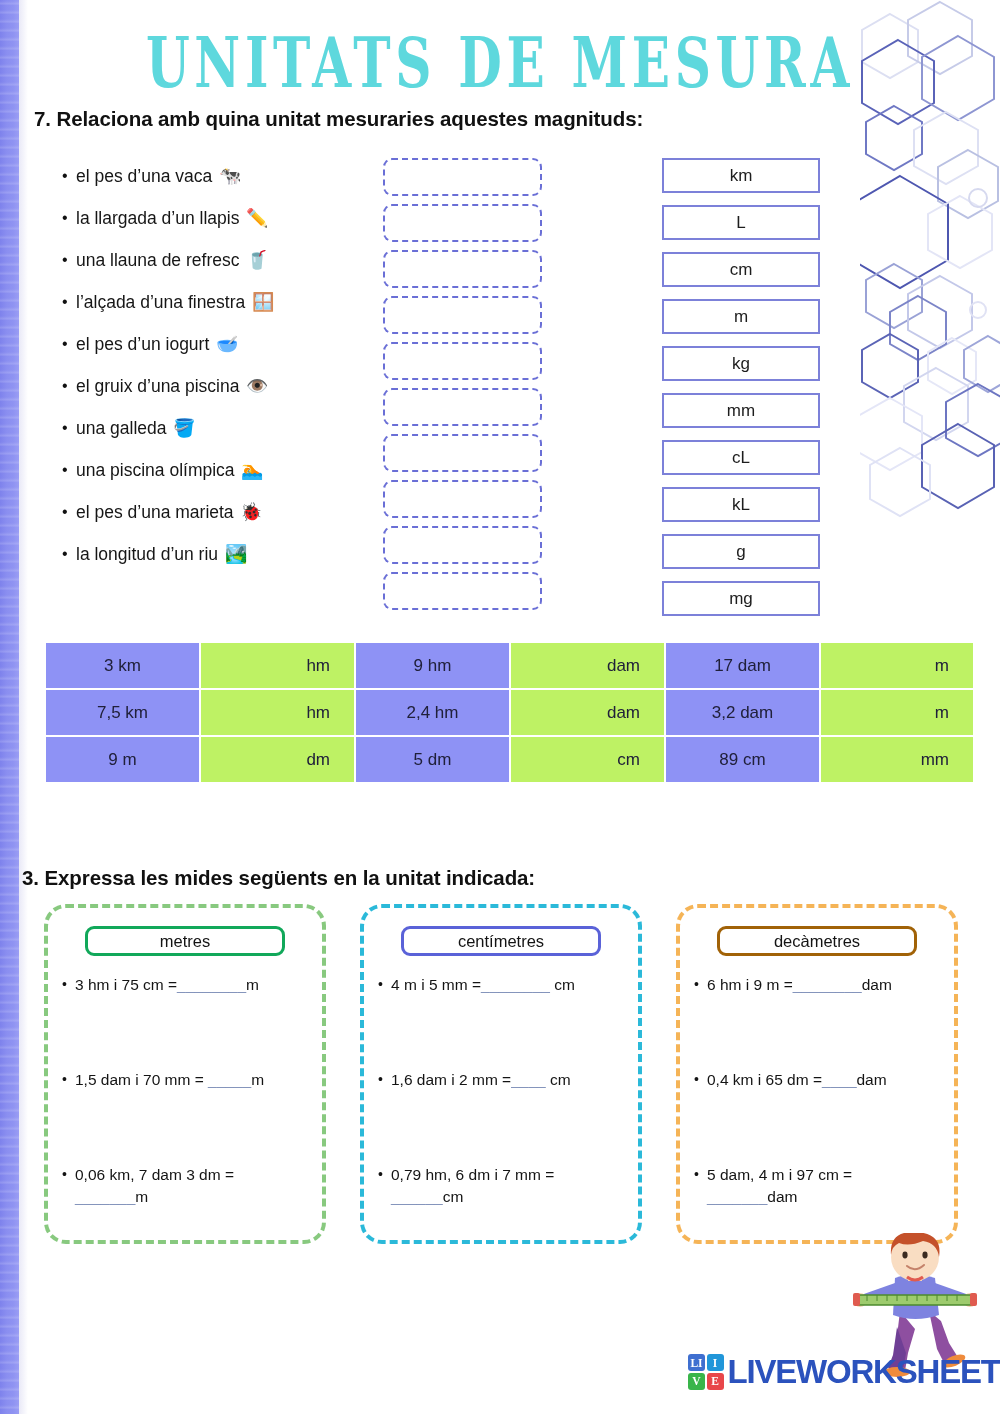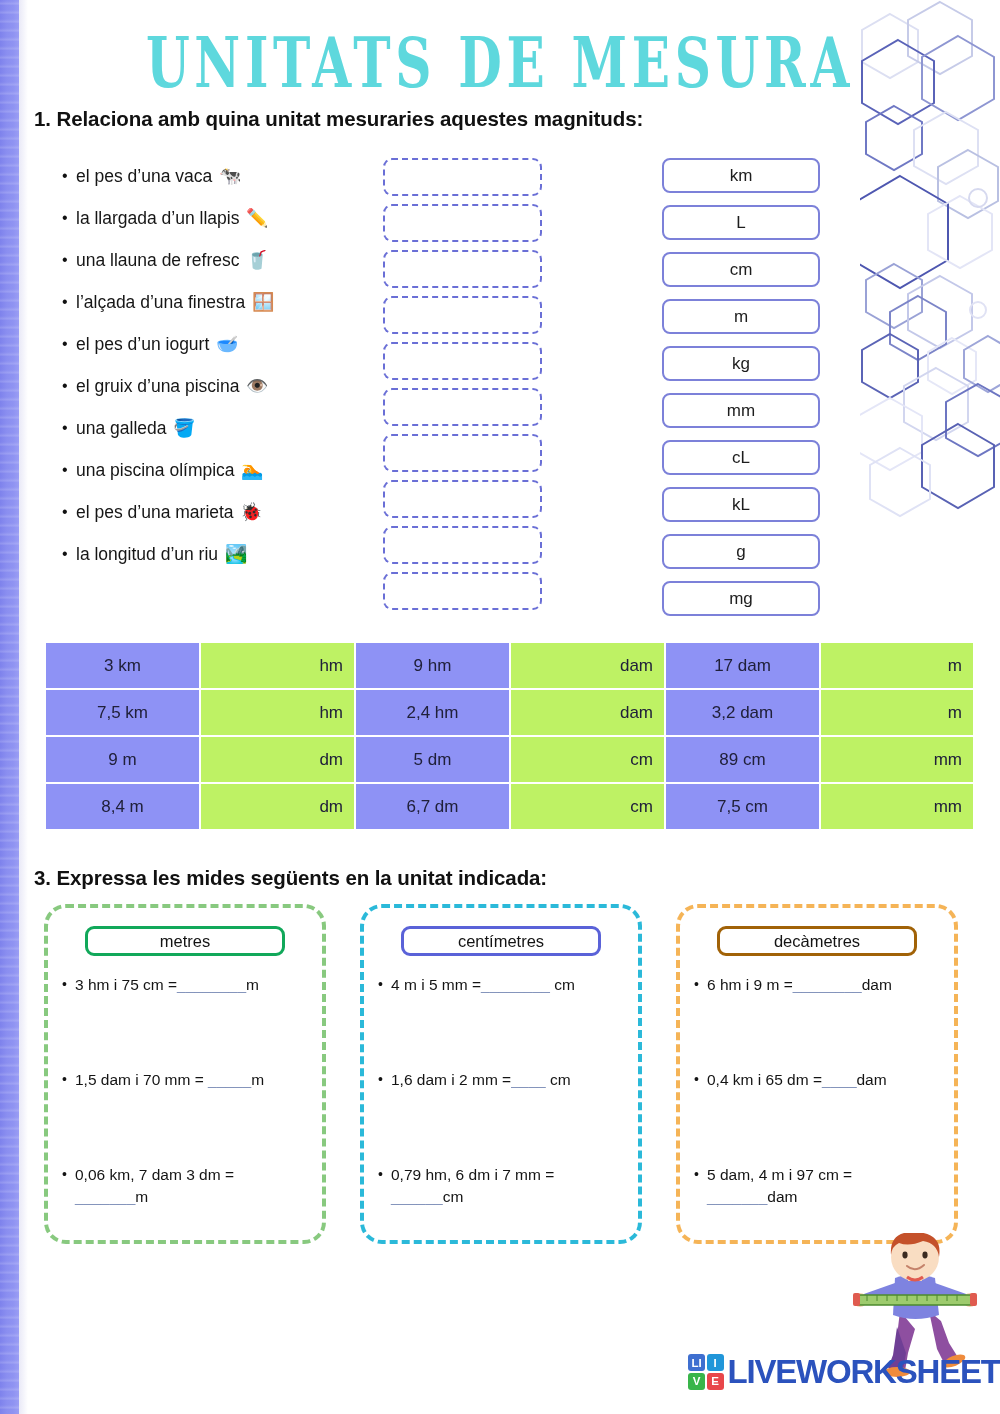--- a/index.html
+++ b/index.html
@@ -73,21 +73,21 @@
   .sec-head {
     position: absolute;
     font-size: 20.5px;
     font-weight: bold;
     letter-spacing: -0.1px;
     color: #111111;
     white-space: nowrap;
   }
   #sec1-head { left: 34px; top: 107px; }
   #sec2-head { left: 34px; top: 603px; }
-  #sec3-head { left: 34px; top: 866px; }
+  #sec3-head { left: 22px; top: 866px; }
 
   
   .ex1 { position: absolute; left: 0; top: 155px; width: 1000px; height: 425px; }
   .ex1-list {
     position: absolute;
     left: 62px; top: 0;
     width: 310px;
   }
   .ex1-item {
     position: relative;
@@ -117,21 +117,21 @@
     border-radius: 9px;
     background: #ffffff;
   }
 
   .unit-col { position: absolute; left: 662px; top: 3px; }
   .unit-box {
     width: 154px;
     height: 31px;
     margin-bottom: 12px;
     border: 2.2px solid #7c81d9;
-    border-radius: 8px;
+    border-radius: 0;
     background: #ffffff;
     display: flex;
     align-items: center;
     justify-content: center;
     font-size: 17px;
     color: #1d1d1d;
   }
 
   
   .ex2 {
@@ -142,21 +142,21 @@
   .ex2 table {
     border-collapse: separate;
     border-spacing: 2px;
     width: 917px;
     table-layout: fixed;
   }
   .ex2 td {
     height: 45px;
     font-size: 17px;
     color: #20203a;
-    padding: 0 11px;
+    padding: 0 24px;
   }
   .cell-val {
     background: #8e92f5;
     text-align: center;
   }
   .cell-unit {
     background: #bef264;
     text-align: right;
   }
 
@@ -234,20 +234,21 @@
     margin-right: 4px;
   }
   .lw-cell {
     display: flex;
     align-items: center;
     justify-content: center;
     font-size: 11.5px;
     font-weight: bold;
     color: #ffffff;
     border-radius: 3px;
+    font-family: Liberation Serif, serif;
   }
   .lw-li { background: #3f6fd0; }
   .lw-v  { background: #39b54a; }
   .lw-i2 { background: #2196d9; }
   .lw-e  { background: #e8464a; }
   .lw-word {
     font-size: 33px;
     font-weight: bold;
     letter-spacing: -1.2px;
     color: #2b52bd;
@@ -286,21 +287,21 @@
         <polygon points="118,384 150,402 150,438 118,456 86,438 86,402" stroke="#6d76c2"></polygon>
         <polygon points="30,398 62,416 62,452 30,470 -2,452 -2,416" stroke="#e4e6f7"></polygon>
         <polygon points="98,424 134,445 134,487 98,508 62,487 62,445" stroke="#5962b4"></polygon>
         <polygon points="40,448 70,465 70,499 40,516 10,499 10,465" stroke="#dfe2f5"></polygon>
       </g>
     </svg>
   </div>
 
   <div class="title">UNITATS DE MESURA</div>
 
-  <div class="sec-head" id="sec1-head">1. Relaciona amb quina unitat mesuraries aquestes magnituds:</div>
+  <div class="sec-head" id="sec1-head">7. Relaciona amb quina unitat mesuraries aquestes magnituds:</div>
 
   <div class="ex1">
 
     <div class="ex1-list">
       <div class="ex1-item">
         <span class="ex1-bullet">•</span>
         <span class="ex1-label">el pes d’una vaca</span>
         <span class="ex1-pic">🐄</span>
       </div>
       <div class="ex1-item">
@@ -406,28 +407,20 @@
           <td class="cell-unit">m</td>
         </tr>
         <tr>
           <td class="cell-val">9 m</td>
           <td class="cell-unit">dm</td>
           <td class="cell-val">5 dm</td>
           <td class="cell-unit">cm</td>
           <td class="cell-val">89 cm</td>
           <td class="cell-unit">mm</td>
         </tr>
-        <tr>
-          <td class="cell-val">8,4 m</td>
-          <td class="cell-unit">dm</td>
-          <td class="cell-val">6,7 dm</td>
-          <td class="cell-unit">cm</td>
-          <td class="cell-val">7,5 cm</td>
-          <td class="cell-unit">mm</td>
-        </tr>
       </tbody>
     </table>
   </div>
 
   <div class="sec-head" id="sec3-head">3. Expressa les mides següents en la unitat indicada:</div>
 
   <div class="ex3">
 
     <div class="ex3-box" id="ex3-box-0">
       <div class="ex3-chip" id="ex3-chip-0">metres</div>

